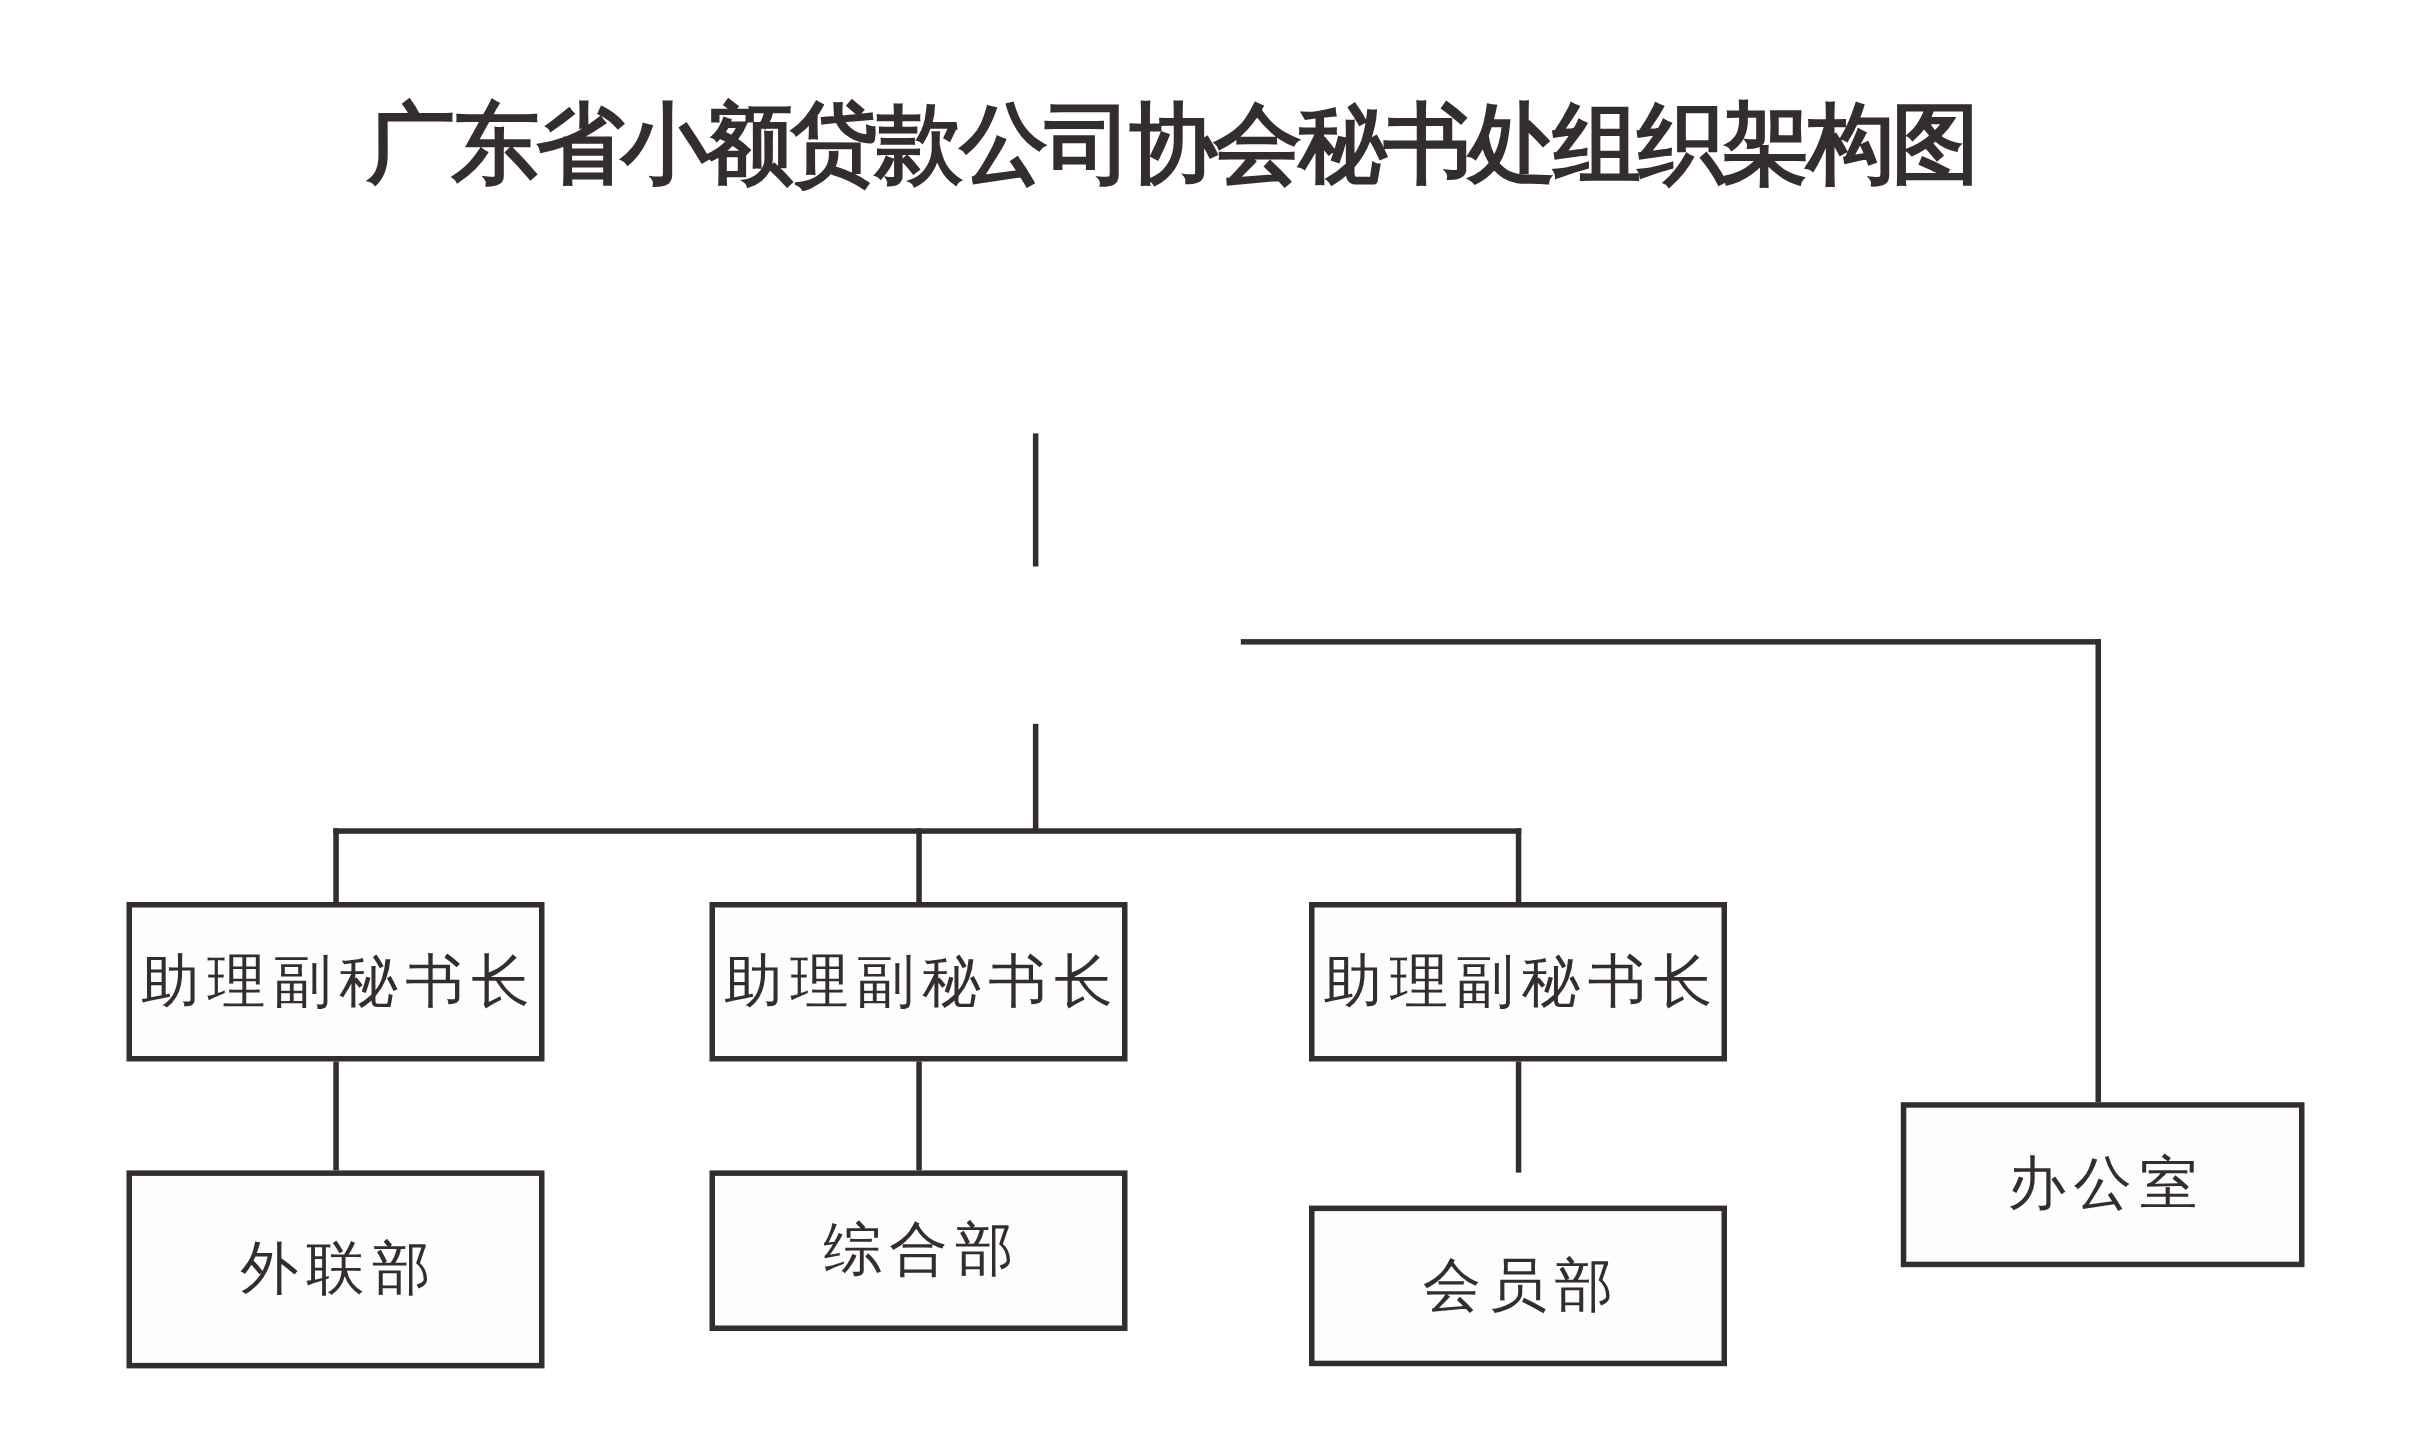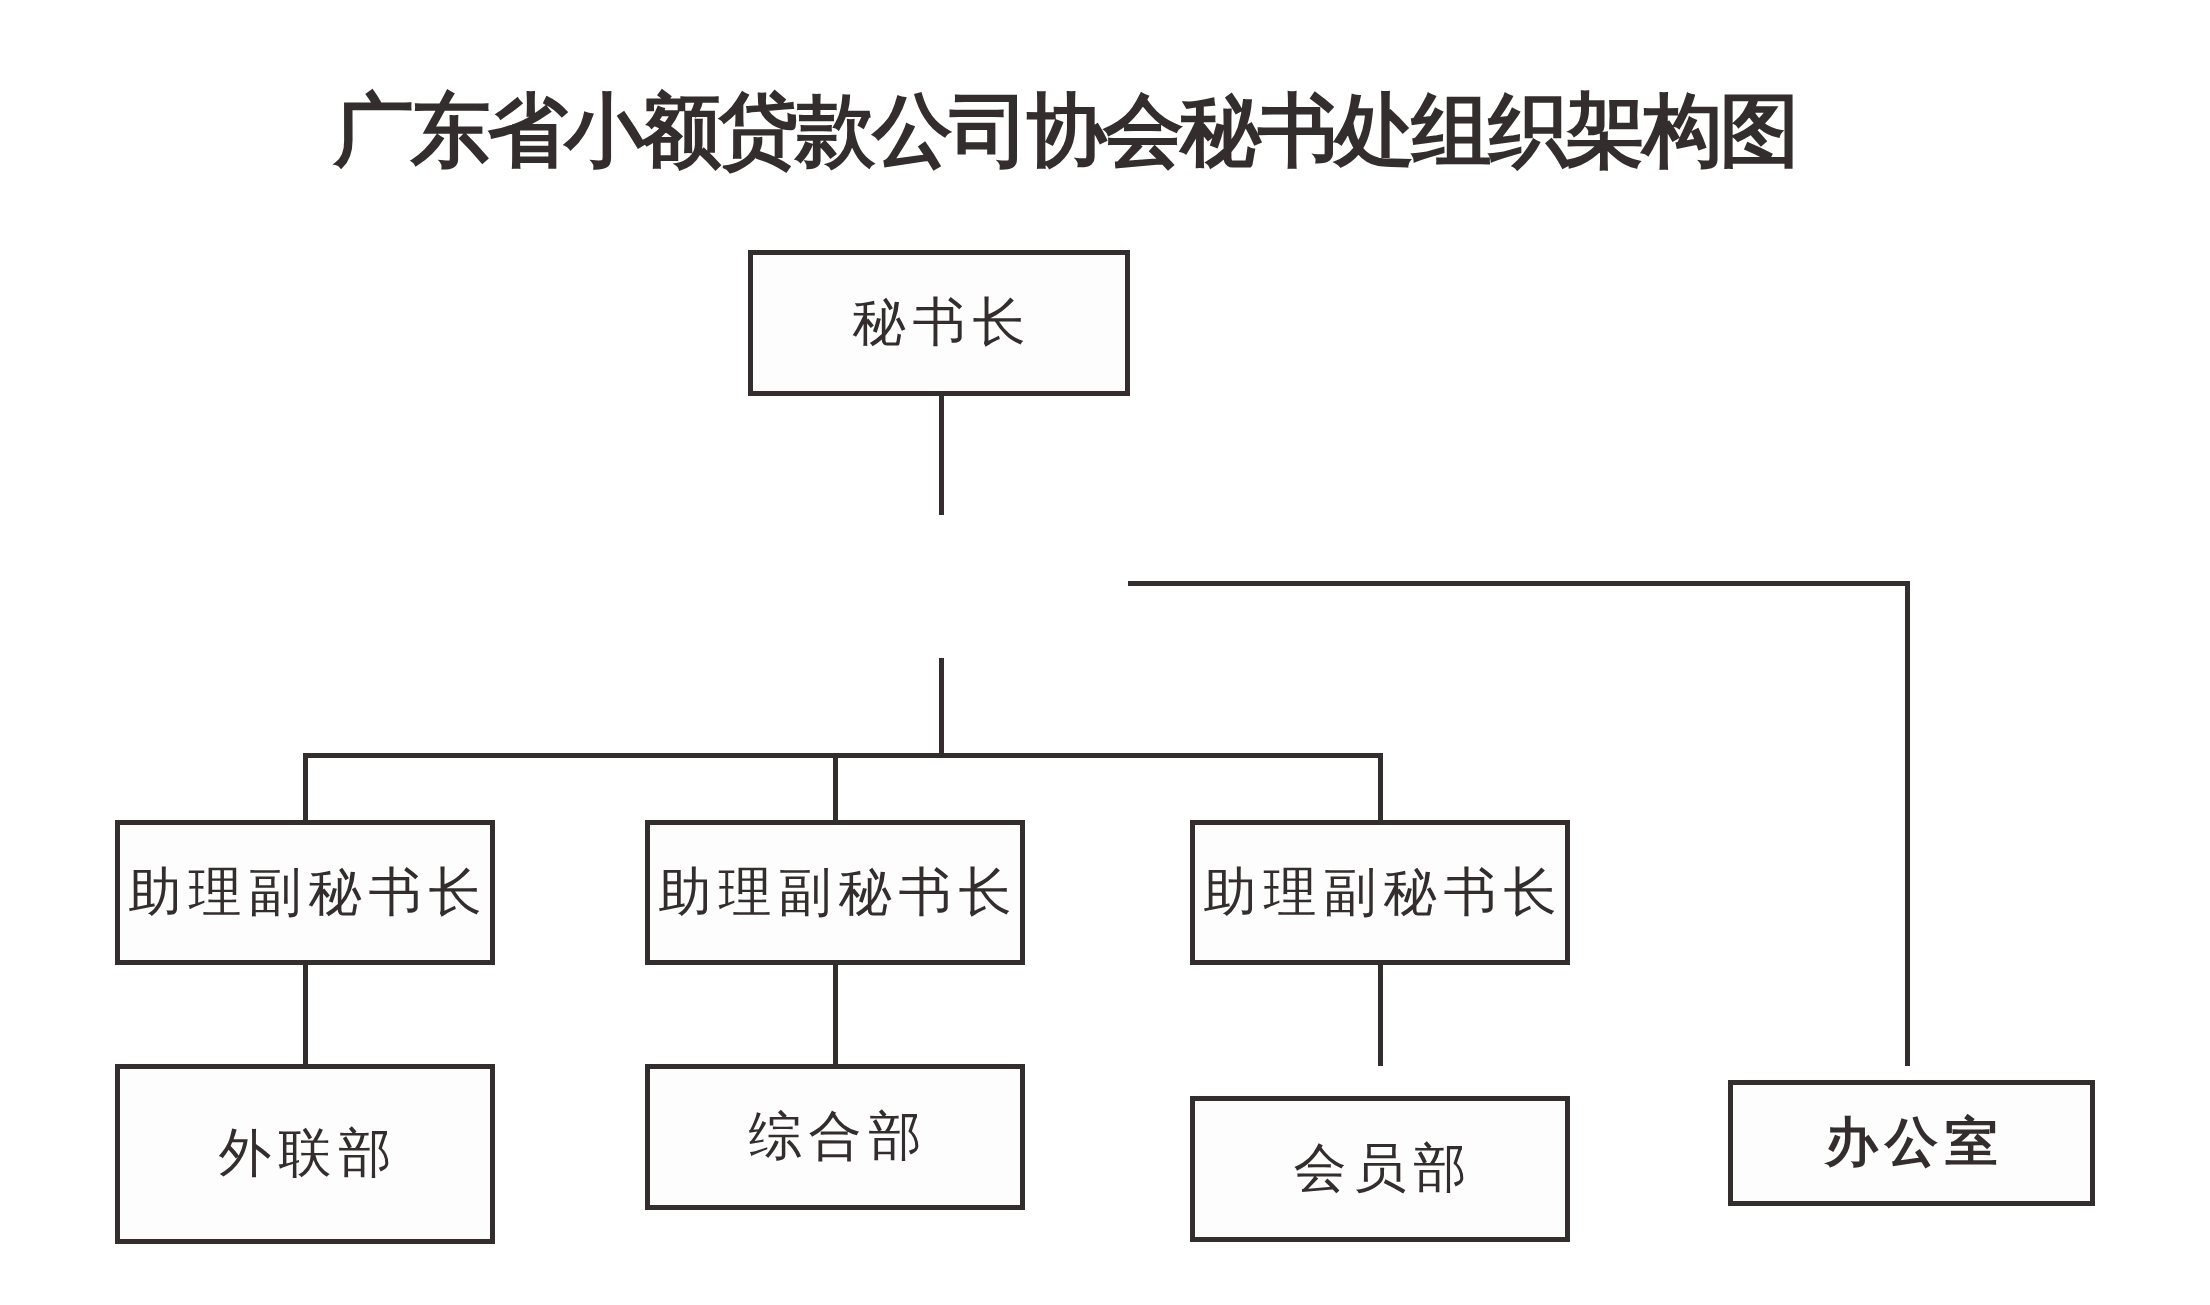--- a/index.html
+++ b/index.html
@@ -51,21 +51,21 @@
   }
   
   #node-secretary-general        {left:748px;  top:250px;  width:382px; height:146px;}
   #node-deputy-secretary-general {left:748px;  top:513px;  width:382px; height:147px;}
   #node-assistant-deputy-1       {left:115px;  top:820px;  width:380px; height:145px;}
   #node-assistant-deputy-2       {left:645px;  top:820px;  width:380px; height:145px;}
   #node-assistant-deputy-3       {left:1190px; top:820px;  width:380px; height:145px;}
   #node-external-liaison-dept    {left:115px;  top:1064px; width:380px; height:180px;}
   #node-general-affairs-dept     {left:645px;  top:1064px; width:380px; height:146px;align-items:center;}
   #node-membership-dept          {left:1190px; top:1064px; width:380px; height:146px;margin-top:32px;}
-  #node-office                   {left:1728px; top:1080px; width:367px; height:126px;font-weight:bold;}
+  #node-office                   {left:1728px; top:1002px; width:367px; height:150px;}
   
   #connector-sg-dsg              {left:939px;  top:394px; width:5px;    height:121px;}
   #connector-dsg-office-h        {left:1128px; top:581px; width:782px;  height:5px;}
   #connector-dsg-office-v        {left:1905px; top:581px; width:5px;    height:485px;}
   #connector-dsg-bar             {left:939px;  top:658px; width:5px;    height:99px;}
   #connector-bar                 {left:303px;  top:753px; width:1080px; height:5px;}
   #connector-drop-1              {left:303px;  top:753px; width:5px;    height:69px;}
   #connector-drop-2              {left:833px;  top:753px; width:5px;    height:69px;}
   #connector-drop-3              {left:1378px; top:753px; width:5px;    height:69px;}
   #connector-ad1-dept            {left:303px;  top:963px; width:5px;    height:103px;}
@@ -84,23 +84,20 @@
   <div class="connector" id="connector-dsg-office-v"></div>
   <div class="connector" id="connector-dsg-bar"></div>
   <div class="connector" id="connector-bar"></div>
   <div class="connector" id="connector-drop-1"></div>
   <div class="connector" id="connector-drop-2"></div>
   <div class="connector" id="connector-drop-3"></div>
   <div class="connector" id="connector-ad1-dept"></div>
   <div class="connector" id="connector-ad2-dept"></div>
   <div class="connector" id="connector-ad3-dept"></div>
 
-  <div class="node" id="node-secretary-general">
-    <span>秘书长</span>
-  </div>
 
 
   <div class="node" id="node-assistant-deputy-1">
     <span>助理副秘书长</span>
   </div>
   <div class="node" id="node-assistant-deputy-2">
     <span>助理副秘书长</span>
   </div>
   <div class="node" id="node-assistant-deputy-3">
     <span>助理副秘书长</span>

